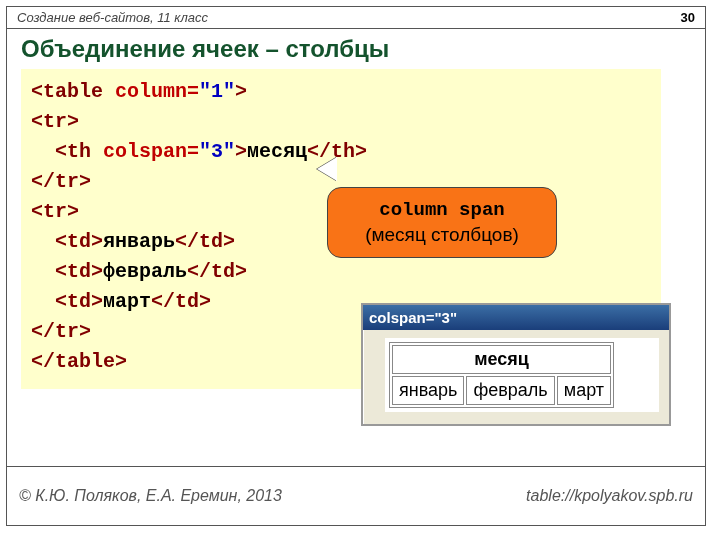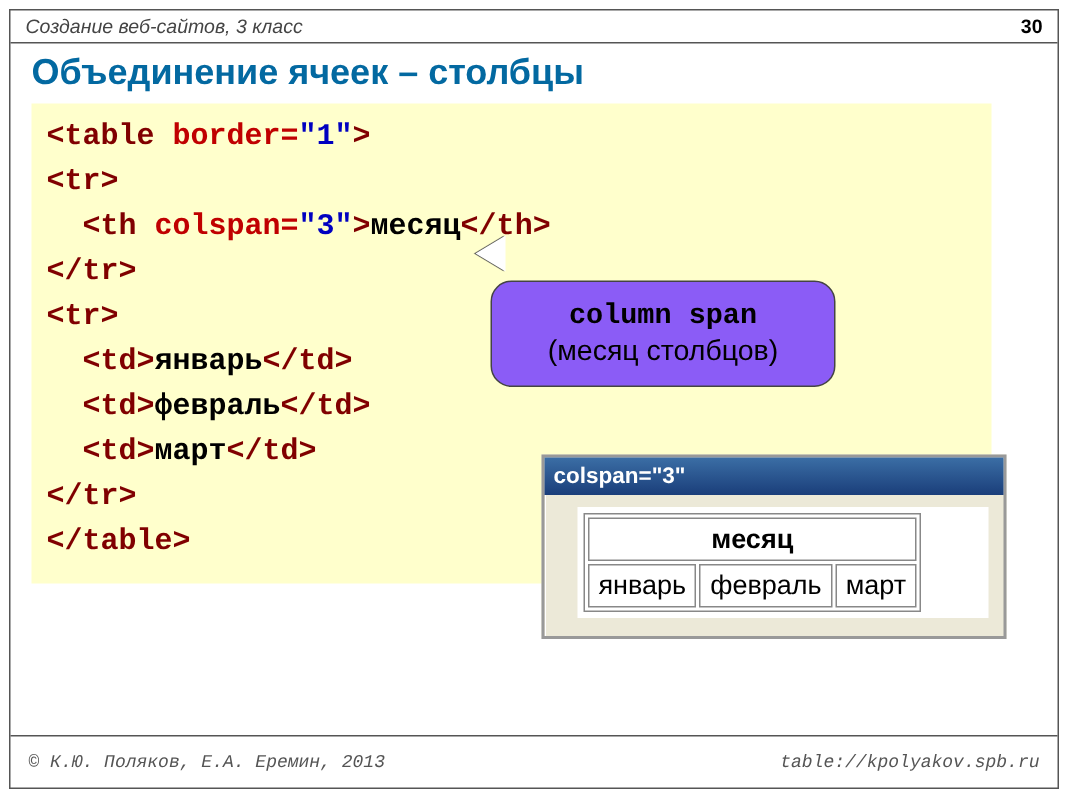--- a/index.html
+++ b/index.html
@@ -30,21 +30,21 @@
   }
   .pagenum {
     font-weight: bold;
     font-style: normal;
     color: #000;
   }
   .title {
     font-size: 24px;
     font-weight: bold;
     padding: 6px 14px;
-    color: #0369a1;
+    color: #14532d;
   }
   .codebox {
     background: #ffffcc;
     margin: 0 14px;
     padding: 8px 10px 12px 10px;
     font-family: "Courier New", monospace;
     font-size: 20px;
     font-weight: bold;
     line-height: 1.5;
     white-space: pre;
@@ -52,21 +52,21 @@
     width: 640px;
   }
   .tag { color: #800000; }
   .attr { color: #c00000; }
   .val { color: #0000c0; }
   .callout {
     position: absolute;
     left: 320px;
     top: 180px;
     width: 230px;
-    background: #8b5cf6;
+    background: #f97316;
     border: 1px solid #444;
     border-radius: 14px;
     padding: 10px 8px;
     text-align: center;
     font-size: 19px;
     line-height: 1.3;
   }
   .callout-mono { font-family: "Courier New", monospace; font-weight: bold; }
   .callout-tail {
     position: absolute;
@@ -110,39 +110,38 @@
     font-size: 18px;
     background: #fff;
   }
   .btable th { font-weight: bold; text-align: center; }
   .footer {
     position: absolute;
     bottom: 0; left: 0; right: 0;
     border-top: 1px solid #555;
     display: flex;
     justify-content: space-between;
-    padding: 10px 12px;
-    font-size: 12px;
+    padding: 20px 12px;
+    font-size: 16px;
     font-style: italic;
     color: #555;
-    font-family: Liberation Mono, monospace;
   }
 </style>
 </head>
 <body>
 
 <div class="slide">
   <div class="header">
-    <span>Создание веб-сайтов, 3 класс</span>
+    <span>Создание веб-сайтов, 11 класс</span>
     <span class="pagenum">30</span>
   </div>
 
   <div class="title">Объединение ячеек – столбцы</div>
 
-  <div class="codebox"><span class="tag">&lt;table </span><span class="attr">border=</span><span class="val">"1"</span><span class="tag">&gt;</span>
+  <div class="codebox"><span class="tag">&lt;table </span><span class="attr">column=</span><span class="val">"1"</span><span class="tag">&gt;</span>
 <span class="tag">&lt;tr&gt;</span>
 <span class="tag">  &lt;th </span><span class="attr">colspan=</span><span class="val">"3"</span><span class="tag">&gt;</span><span>месяц</span><span class="tag">&lt;/th&gt;</span>
 <span class="tag">&lt;/tr&gt;</span>
 <span class="tag">&lt;tr&gt;</span>
 <span class="tag">  &lt;td&gt;</span><span>январь</span><span class="tag">&lt;/td&gt;</span>
 <span class="tag">  &lt;td&gt;</span><span>февраль</span><span class="tag">&lt;/td&gt;</span>
 <span class="tag">  &lt;td&gt;</span><span>март</span><span class="tag">&lt;/td&gt;</span>
 <span class="tag">&lt;/tr&gt;</span>
 <span class="tag">&lt;/table&gt;</span></div>
 

